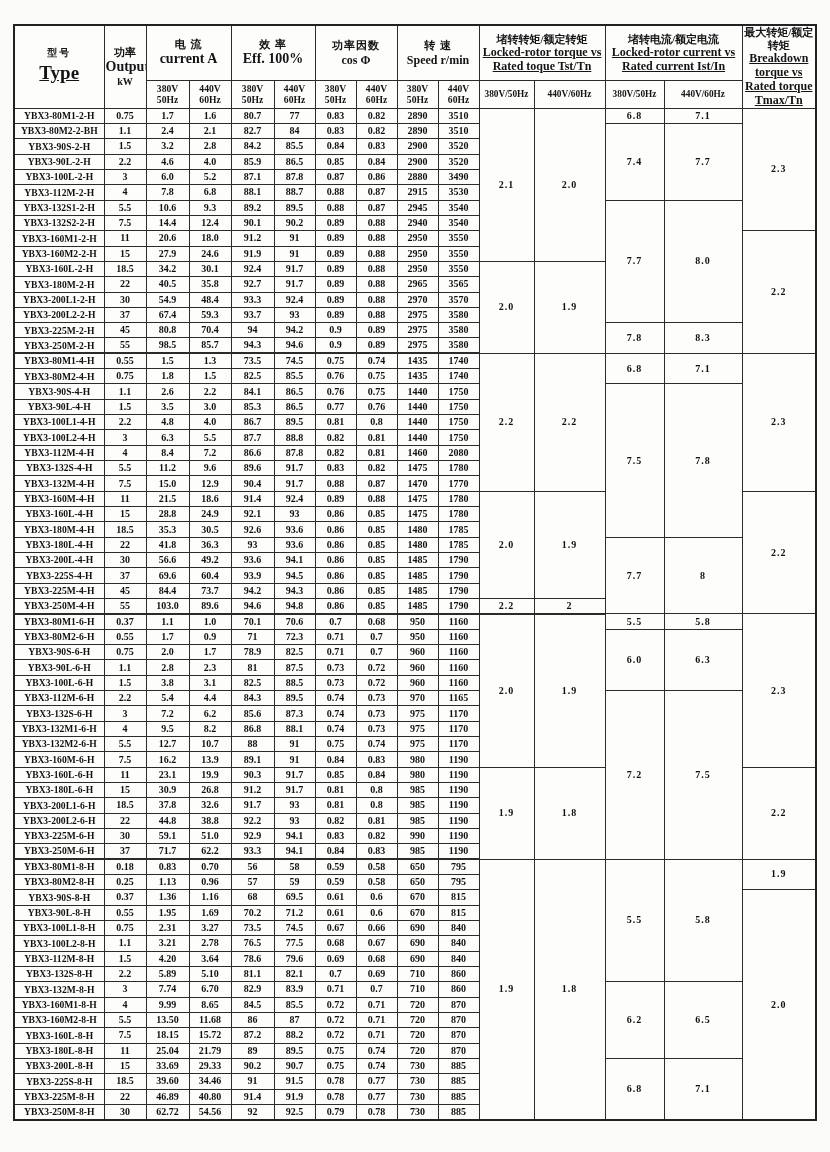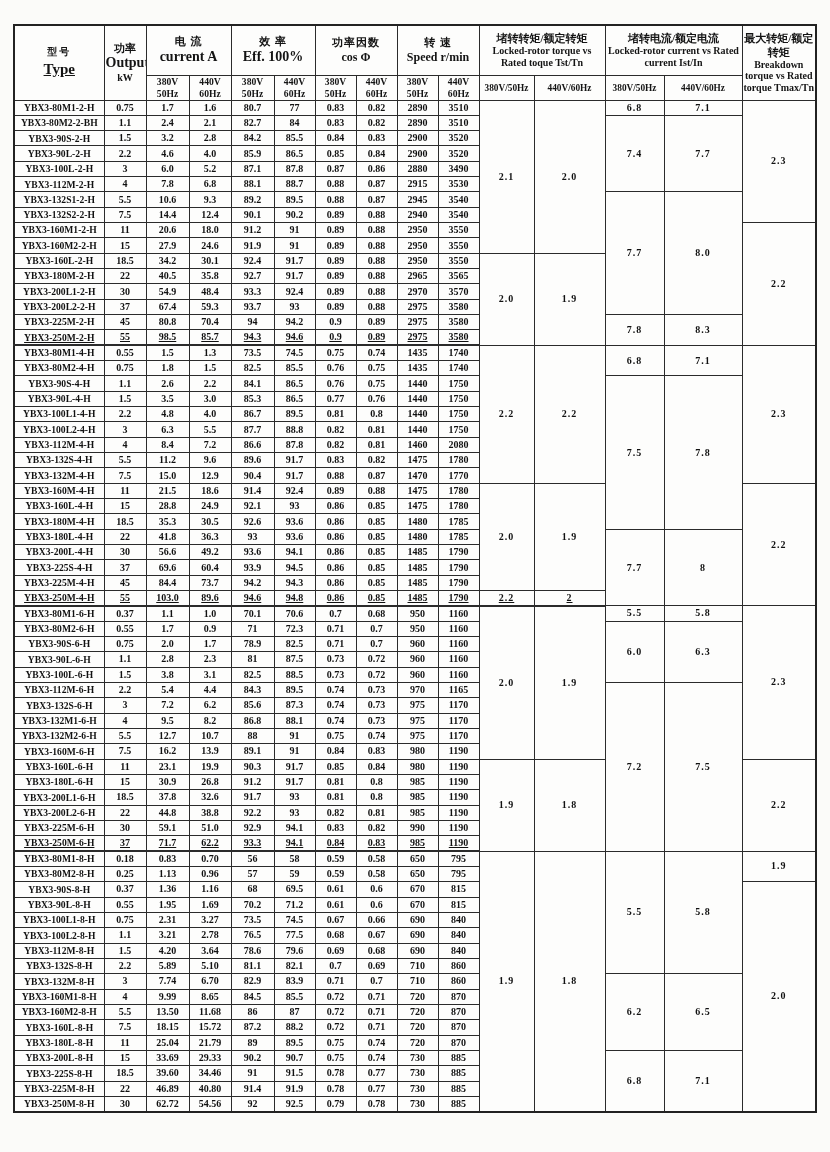--- a/index.html
+++ b/index.html
@@ -26,36 +26,36 @@
     overflow:hidden;
     white-space:nowrap;
   }
   thead tr.h1{height:50px;}
   thead tr.h2{height:25px;}
   thead th{font-weight:700;}
   .zh{font-size:11px;line-height:1.25;letter-spacing:1px;}
   .zh.s{font-size:11px;letter-spacing:0;line-height:1.2;white-space:normal;}
   .en{font-size:14px;line-height:1.2;}
   .en.lg{font-size:12px;}
-  .en.xs{font-size:10px;line-height:1.15;white-space:normal;}
+  .en.xs{font-size:12px;line-height:1.15;white-space:normal;text-decoration:underline;}
   .type-zh{font-size:10px;letter-spacing:2px;}
-  .type-en{font-size:15px;line-height:1.4;text-decoration:underline;}
+  .type-en{font-size:19px;line-height:1.4;text-decoration:underline;}
   .kw{font-size:10px;}
   th.sub{font-size:9.6px;line-height:1.15;}
   th.ratio{font-size:9.3px;}
   tbody tr{height:15.33px;}
   tbody td{
     font-size:10px;
     font-weight:700;
     line-height:1;
     color:#111;
   }
   tbody td.type{font-size:9.6px;letter-spacing:0;}
   tbody td.merged{font-size:10px;letter-spacing:1px;}
-  tbody tr.gend td{border-bottom-width:2px;text-decoration:underline;}
+  tbody tr.gend td{border-bottom-width:2px;}
 </style>
 </head>
 <body>
 
 <div class="page-wrap">
   <table>
     <colgroup>
       <col style="width:90px">
         <col style="width:42px">
       <col style="width:43px">

